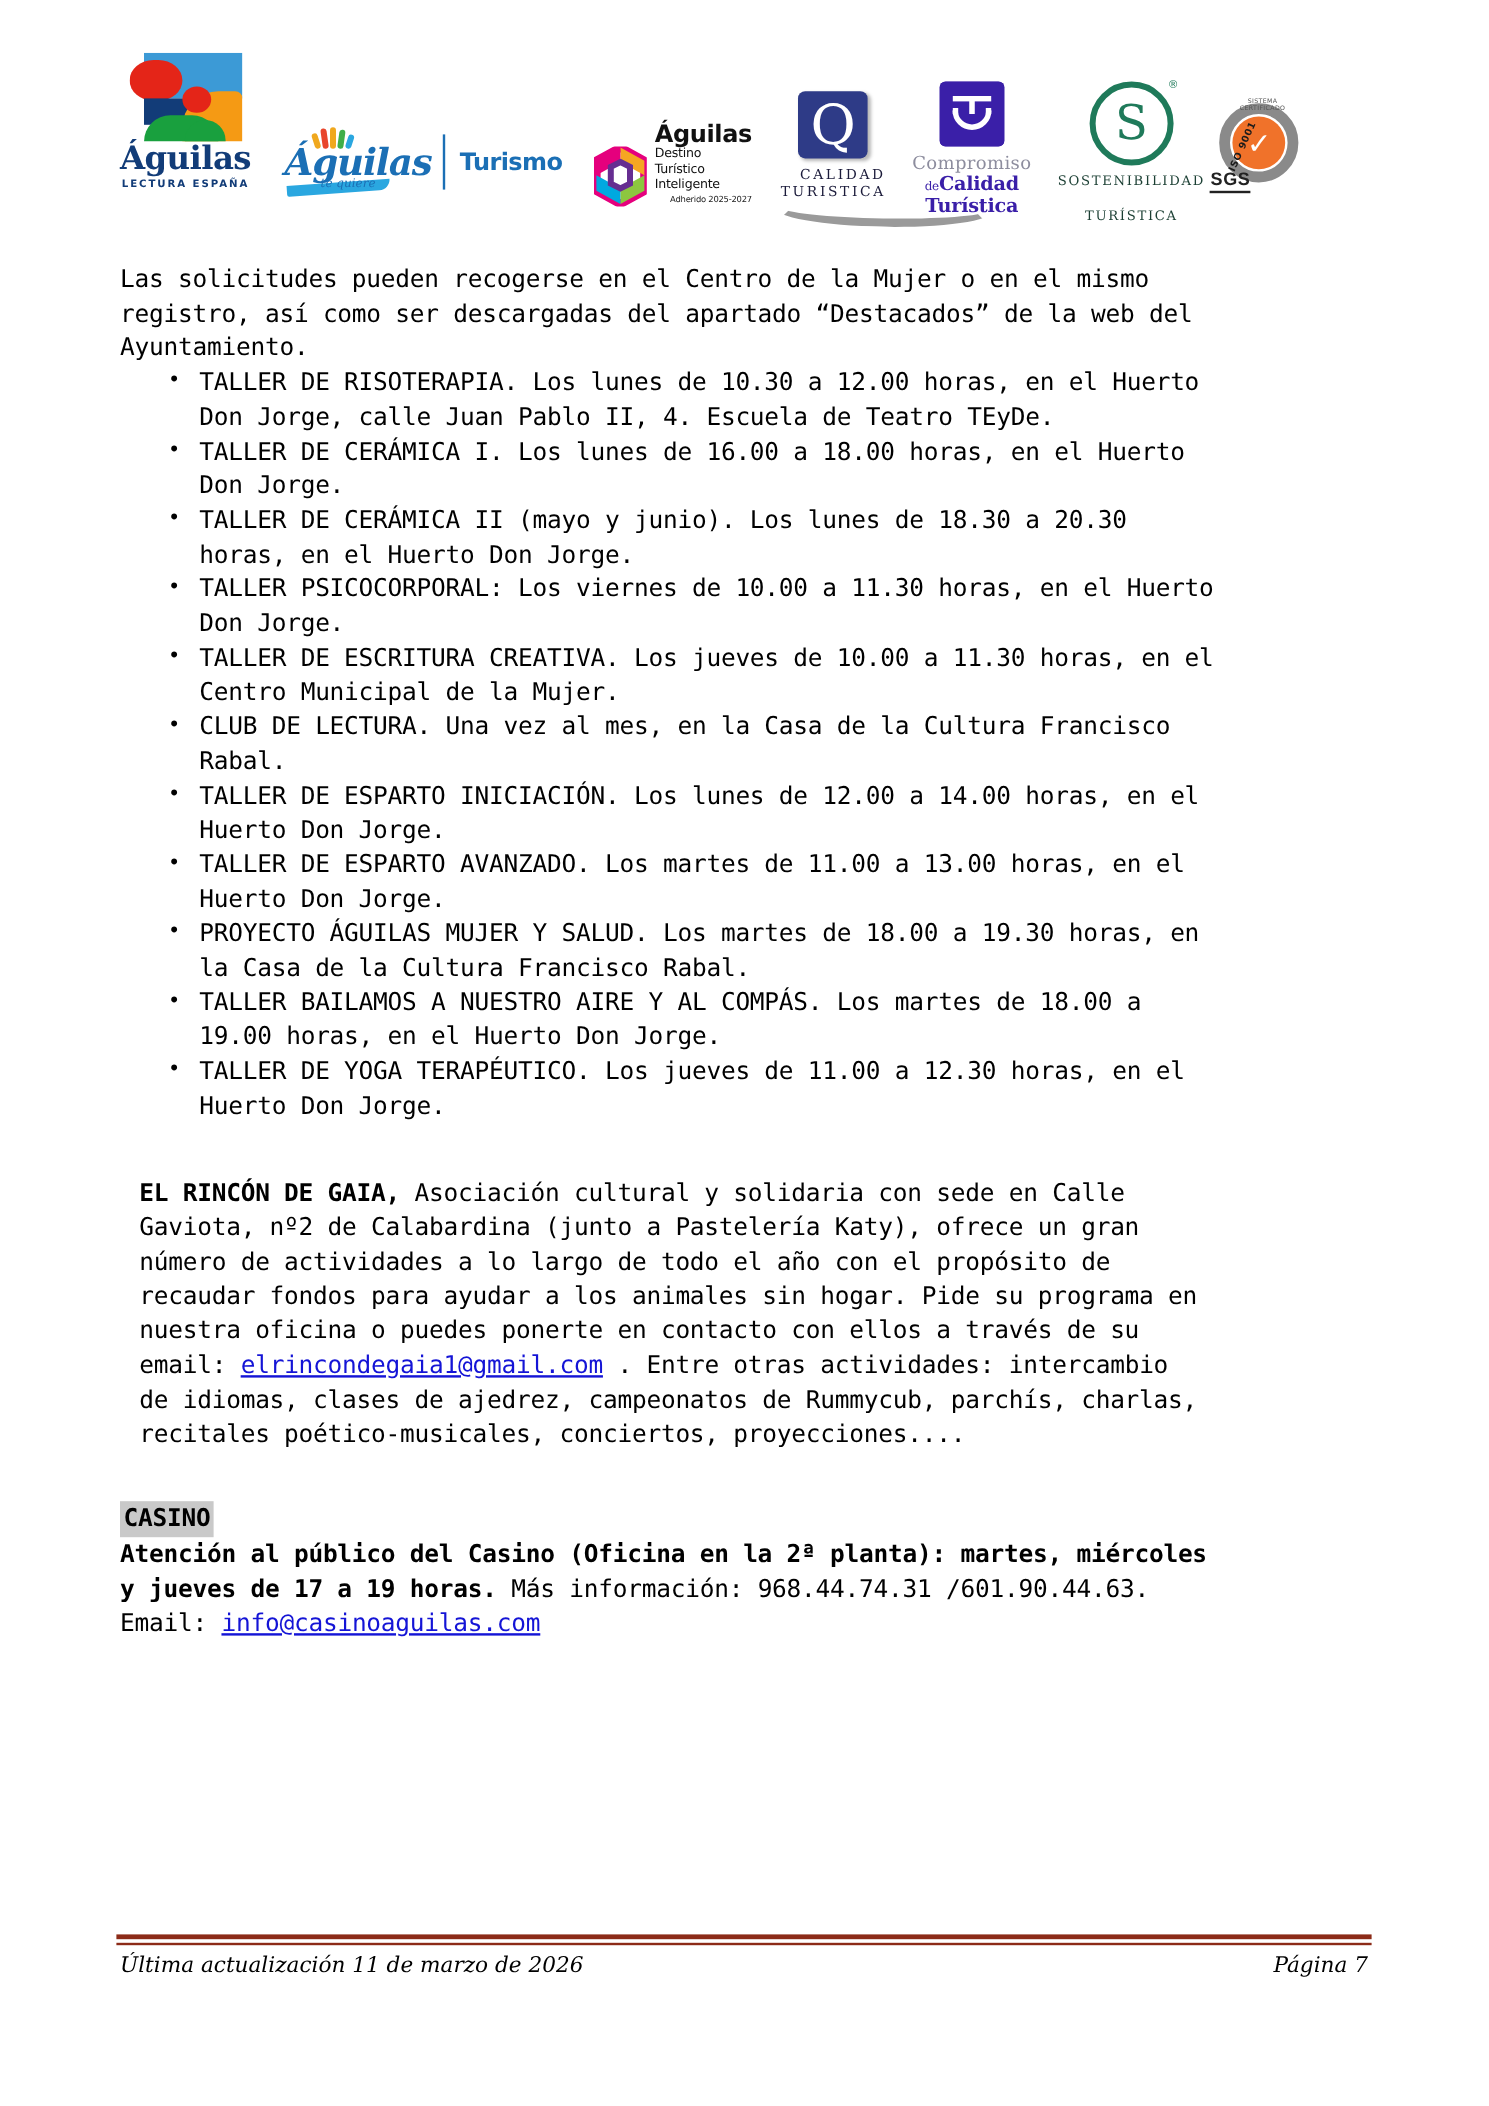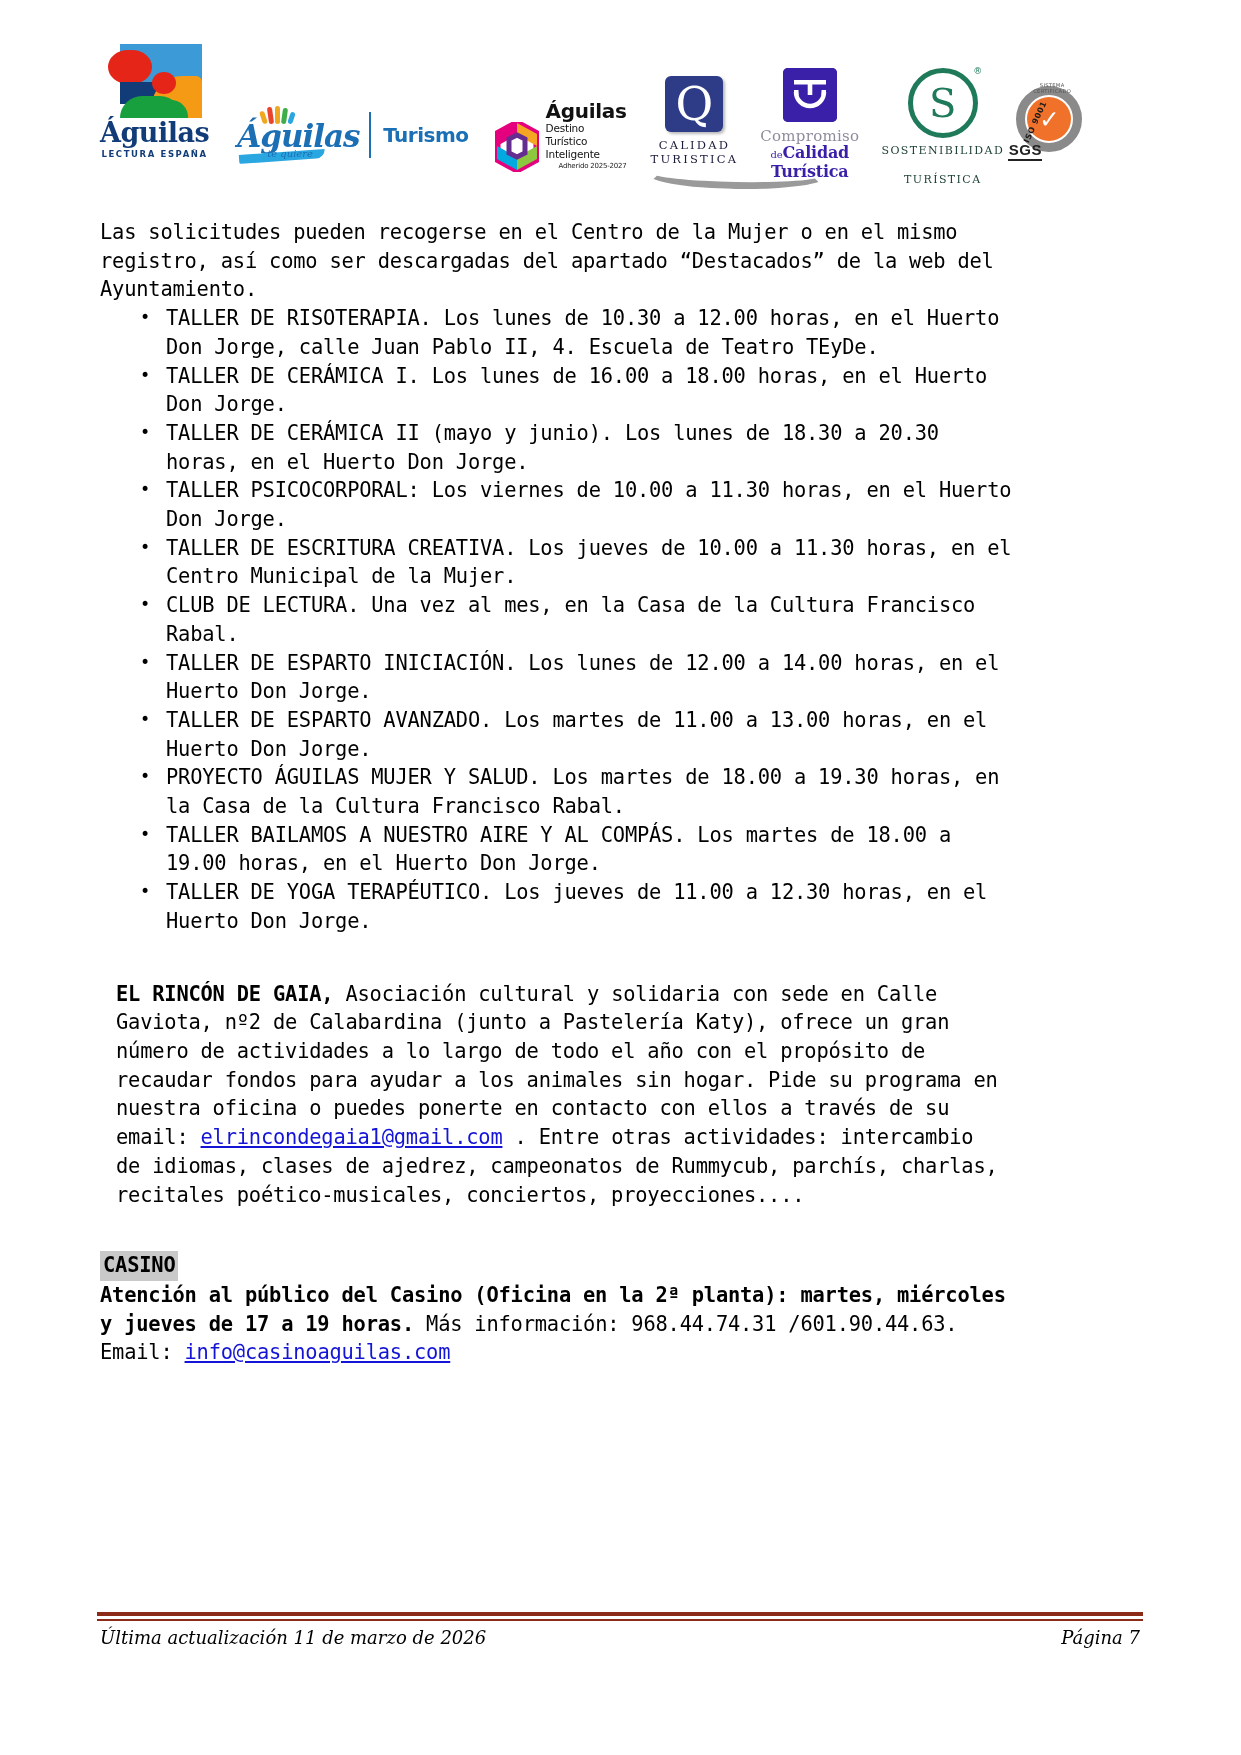--- a/index.html
+++ b/index.html
@@ -109,21 +109,21 @@
   .q-box {
     width:58px; height:56px; margin:0 auto; background:#2e3b87;
     border-radius:6px; position:relative; box-shadow:2px 2px 3px rgba(0,0,0,0.28);
   }
   .q-glyph {
     position:absolute; left:0; right:0; top:50%; transform:translateY(-50%);
     text-align:center; color:#ffffff; font-family:"DejaVu Serif", serif;
     font-size:46px; line-height:46px; font-weight:normal;
   }
   .q-label {
-    text-align:center; font-family:"DejaVu Serif", serif; font-size:11.5px;
+    text-align:right; font-family:"DejaVu Serif", serif; font-size:11.5px;
     color:#1b1b3a; letter-spacing:2.2px; margin-top:6px;
   }
   .q-arc {
     position:absolute; left:-6px; top:84px; width:168px; height:22px;
     border-radius:50%; border-top:7px solid #9a9a9a; border-left:7px solid transparent;
     border-right:7px solid transparent; border-bottom:0;
     transform: rotate(181deg);
   }
 
   

